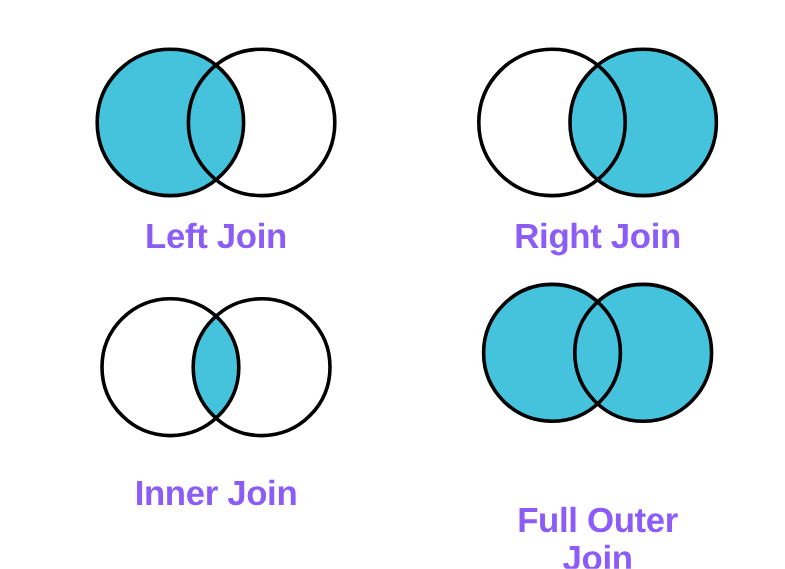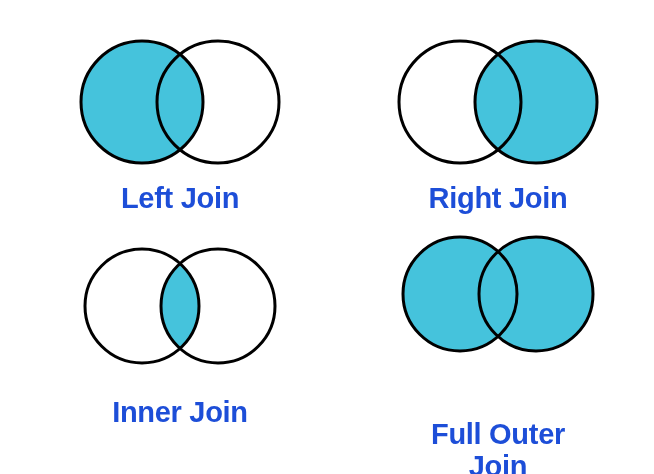--- a/index.html
+++ b/index.html
@@ -25,21 +25,21 @@
     align-items: center;
   }
   .venn {
     display: block;
   }
   .label {
     font-family: "Liberation Sans", sans-serif;
     font-weight: bold;
     font-size: 29px;
     line-height: 1.12;
-    color: #1d4ed8;
+    color: #8b5cf6;
     text-align: center;
     letter-spacing: -0.3px;
     white-space: pre-line;
   }
   
   #panel-left-join   { left: 60px;  top: 36px;  width: 240px; }
   #panel-right-join  { left: 378px; top: 36px;  width: 240px; align-items: center; }
   #panel-inner-join  { left: 60px;  top: 244px; width: 240px; }
   #panel-full-outer-join { left: 378px; top: 232px; width: 240px; gap: 48px; }
   #panel-left-join .label,

